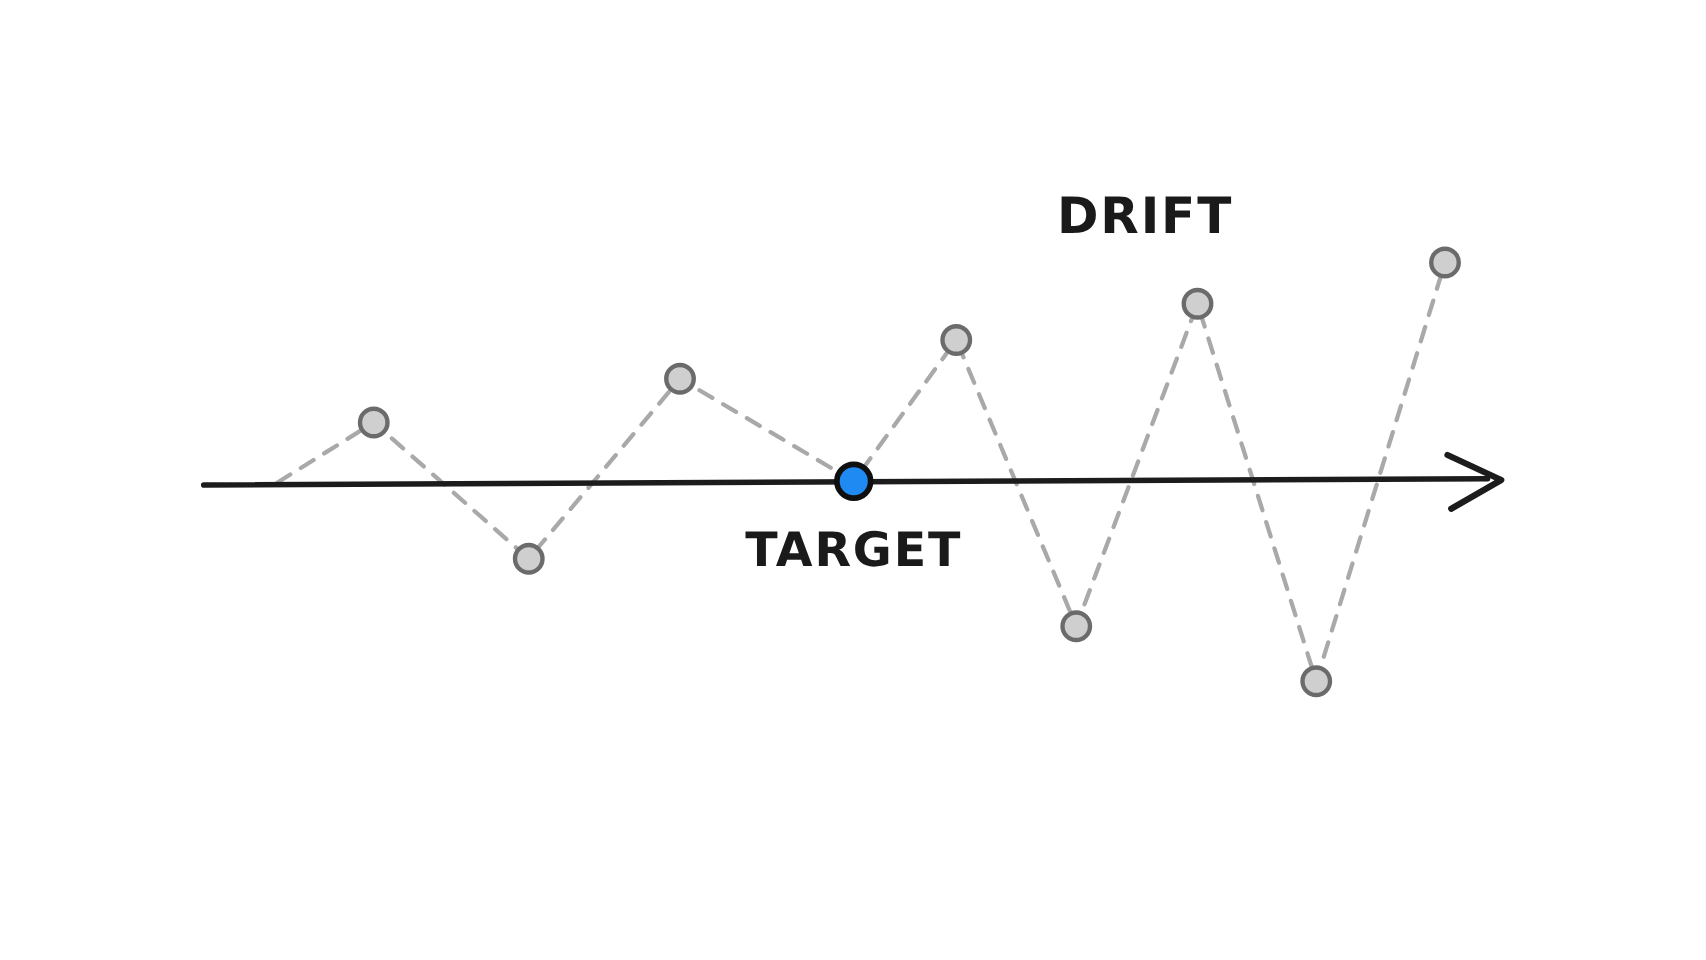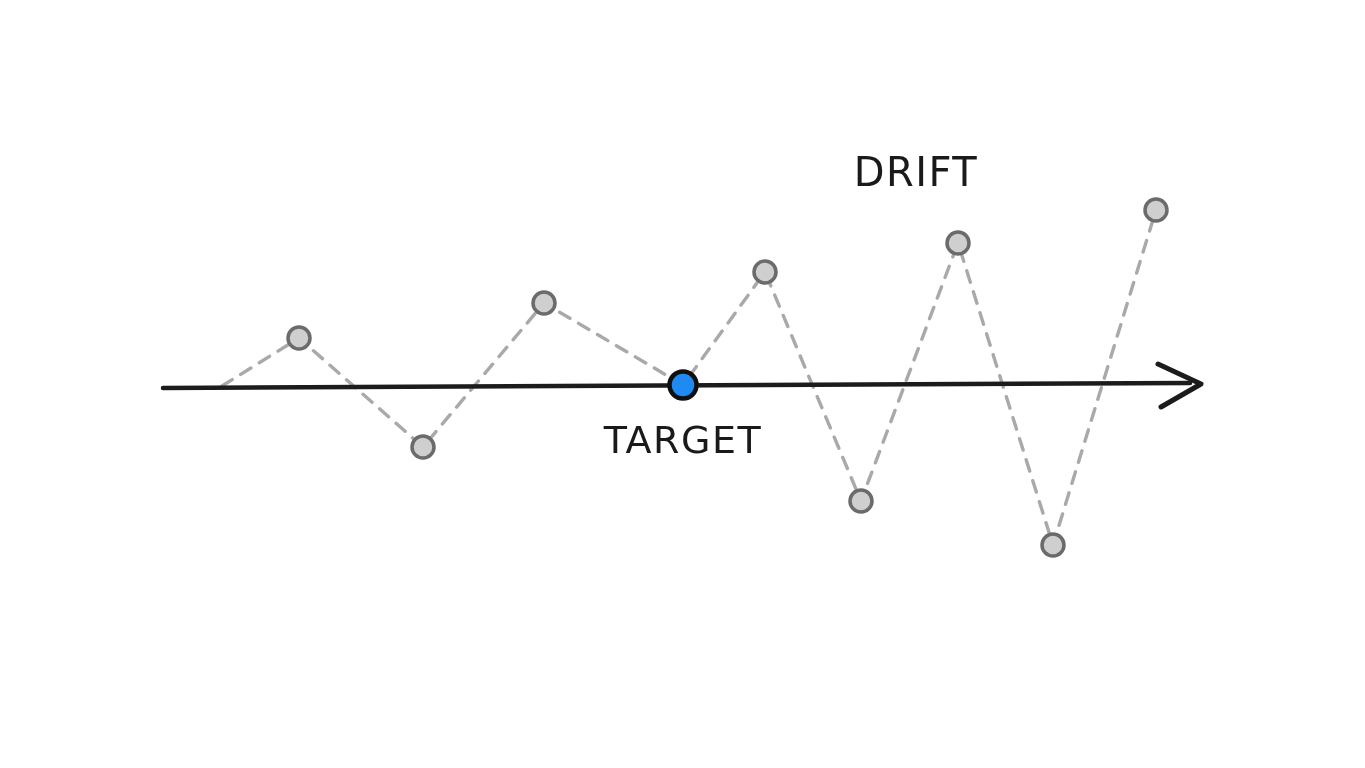--- a/index.html
+++ b/index.html
@@ -8,20 +8,21 @@
     background: #ffffff;
     width: 1365px;
     height: 768px;
     overflow: hidden;
   }
   .stage {
     position: relative;
     width: 1161px;
     height: 768px;
     background: #ffffff;
+    font-weight: bold;
   }
   svg { display: block; }
   .hand-text {
     font-family: "DejaVu Sans", sans-serif;
     fill: #1a1a1a;
     letter-spacing: 1.5px;
     text-anchor: middle;
   }
   .drift-label  { font-size: 40px; }
   .target-label { font-size: 38px; }

